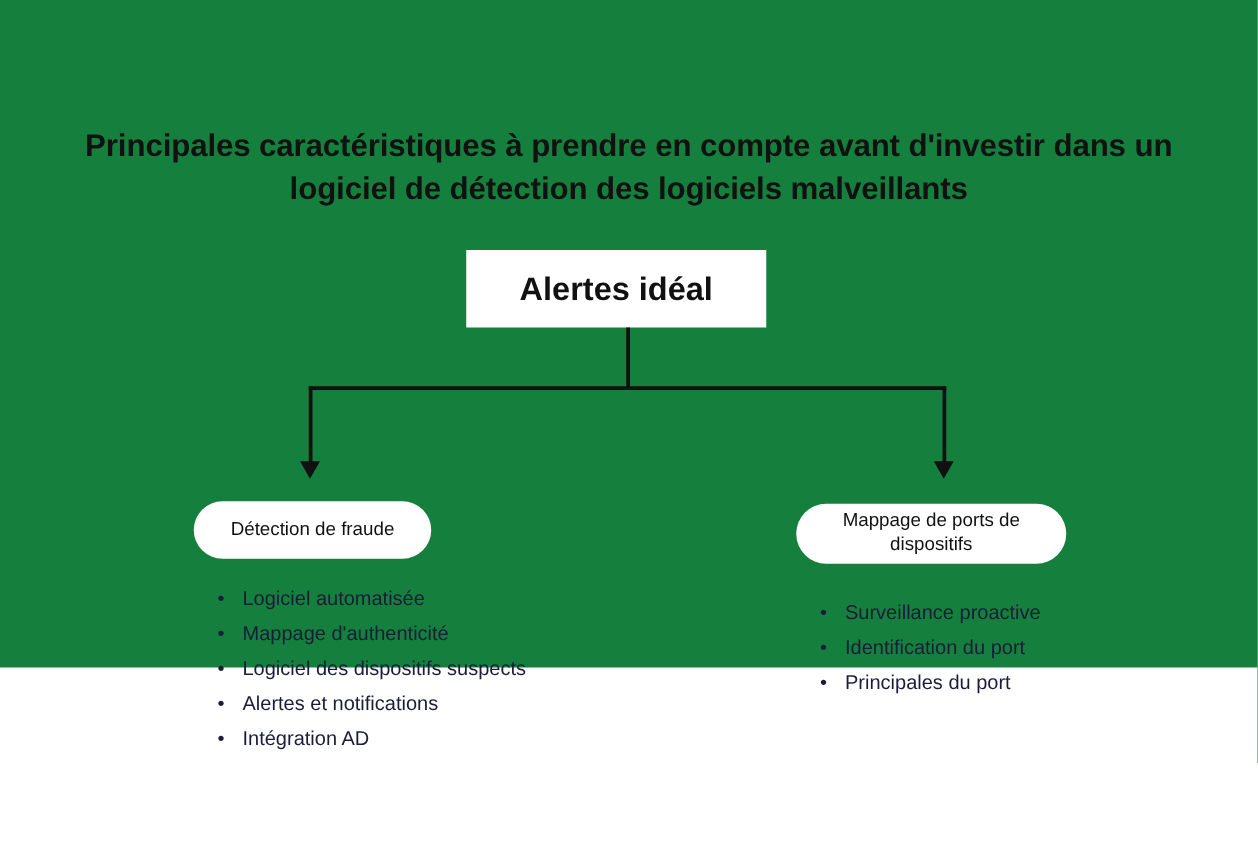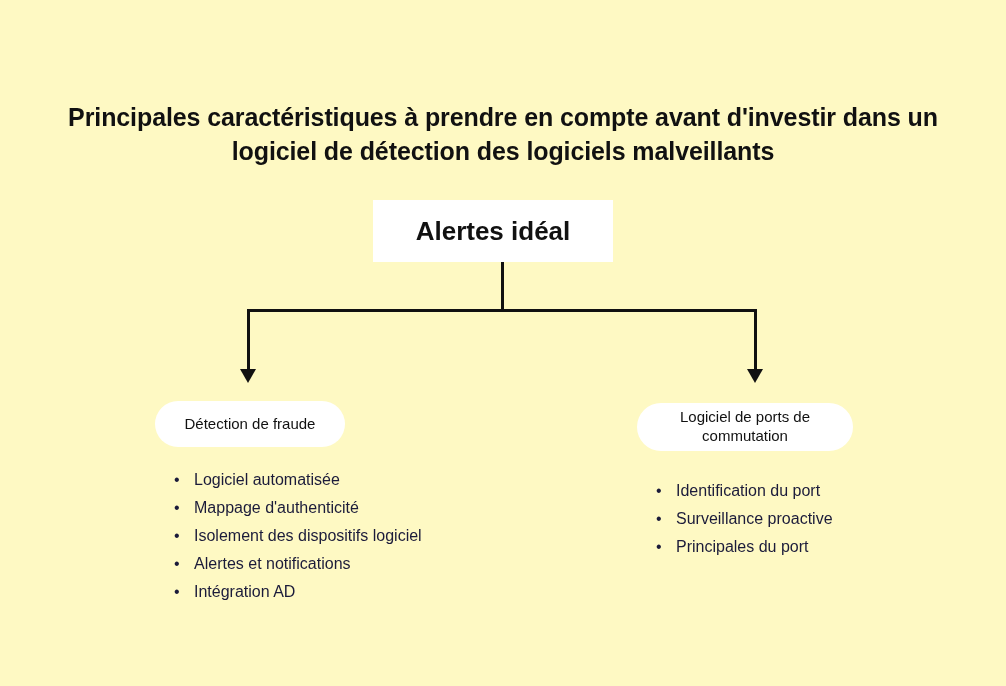--- a/index.html
+++ b/index.html
@@ -9,22 +9,22 @@
   body {
     width: 1006px;
     height: 686px;
     background: #ffffff;
     font-family: "Liberation Sans", sans-serif;
     overflow: hidden;
   }
   .canvas {
     position: relative;
     width: 1006px;
-    height: 686px;
-    background: #fef9c3;
+    height: 534px;
+    background: #15803d;
     box-sizing: border-box;
   }
   .title {
     position: absolute;
     left: 60px;
     top: 100px;
     width: 886px;
     text-align: center;
     font-size: 25px;
     font-weight: bold;
@@ -170,34 +170,34 @@
   <div class="line v-left"></div>
   <div class="line v-right"></div>
   <div class="arrow arrow-left"></div>
   <div class="arrow arrow-right"></div>
 
   <div class="pill pill-left">
     <span>Détection de fraude</span>
   </div>
 
   <div class="pill pill-right">
-    <span>Logiciel de ports de commutation</span>
+    <span>Mappage de ports de dispositifs</span>
   </div>
 
   <div class="bullets bullets-left">
     <ul>
       <li>Logiciel automatisée</li>
       <li>Mappage d'authenticité</li>
-      <li>Isolement des dispositifs logiciel</li>
+      <li>Logiciel des dispositifs suspects</li>
       <li>Alertes et notifications</li>
       <li>Intégration AD</li>
     </ul>
   </div>
 
   <div class="bullets bullets-right">
     <ul>
+      <li>Surveillance proactive</li>
       <li>Identification du port</li>
-      <li>Surveillance proactive</li>
       <li>Principales du port</li>
     </ul>
   </div>
 
 </div>
 
 </body></html>

